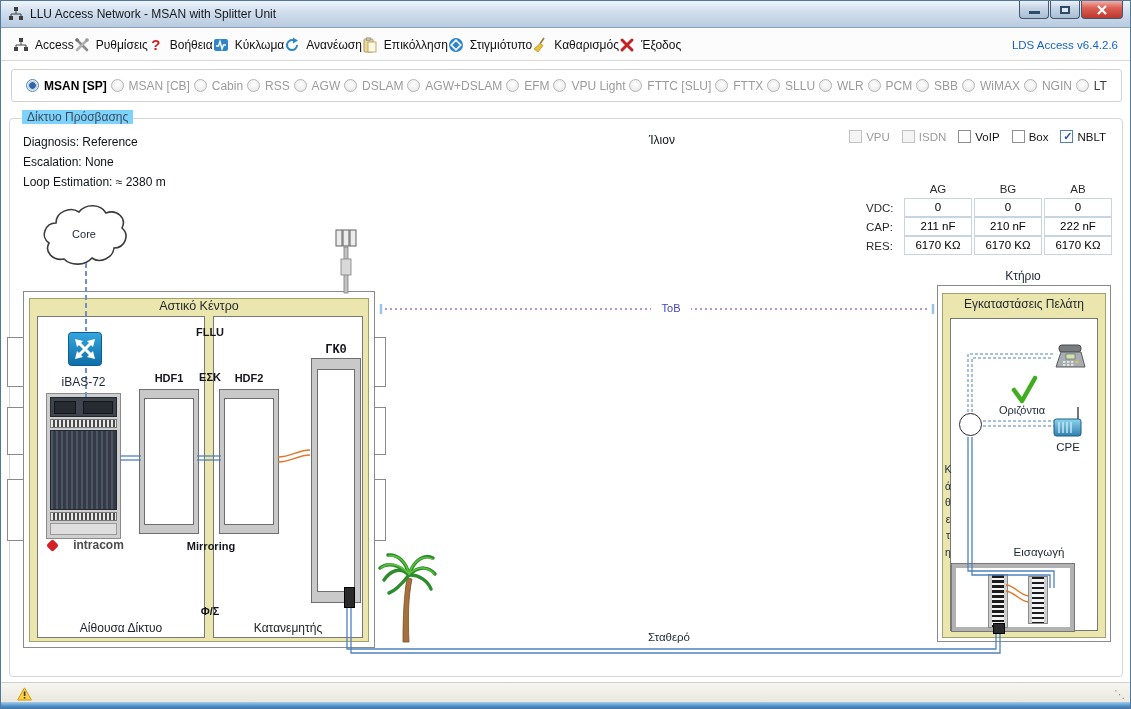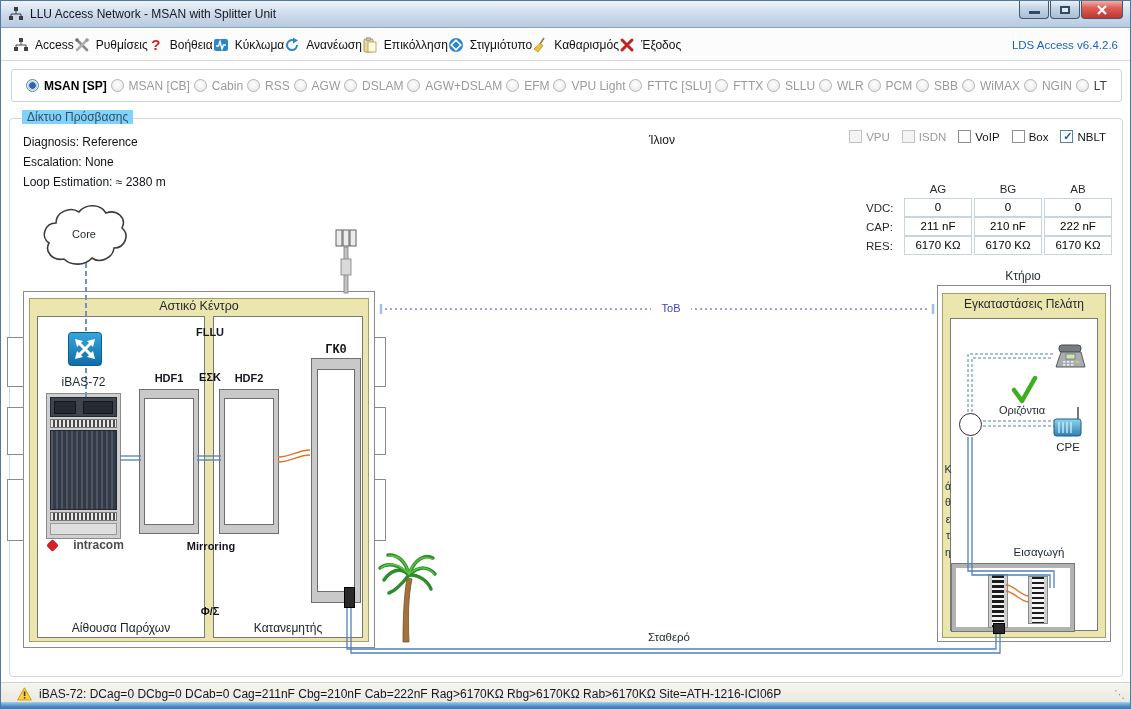--- a/index.html
+++ b/index.html
@@ -345,21 +345,21 @@
   <div class="btan" style="left:28px;top:297px;width:340px;height:344px;"></div>
   <div class="bbay" style="left:6px;top:336px;width:17px;height:50px;"></div>
   <div class="bbay" style="left:6px;top:406px;width:17px;height:48px;"></div>
   <div class="bbay" style="left:6px;top:478px;width:17px;height:62px;"></div>
   <div class="bbay" style="left:373px;top:336px;width:12px;height:50px;"></div>
   <div class="bbay" style="left:373px;top:406px;width:12px;height:48px;"></div>
   <div class="bbay" style="left:373px;top:478px;width:12px;height:62px;"></div>
   <div class="broom" style="left:36px;top:315px;width:168px;height:322px;"></div>
   <div class="broom" style="left:212px;top:315px;width:150px;height:322px;"></div>
   <div class="btitle" style="left:28px;top:298px;width:340px;">Αστικό Κέντρο</div>
-  <div class="roomlbl" style="left:36px;top:620px;width:168px;">Αίθουσα Παρόχων</div>
+  <div class="roomlbl" style="left:36px;top:620px;width:168px;">Αίθουσα Δίκτυο</div>
   <div class="roomlbl" style="left:212px;top:620px;width:150px;">Κατανεμητής</div>
 
   <div class="cab" style="left:138px;top:388px;width:60px;height:145px;">
       <i></i>
     </div>
   <div class="cab" style="left:218px;top:388px;width:60px;height:145px;">
       <i></i>
     </div>
   <div class="cab tall" style="left:310px;top:357px;width:50px;height:245px;">
       <i></i>
@@ -524,18 +524,17 @@
 τ
 η</div>
   <div class="L Lc" style="left:1002px;top:545px;width:72px;">Εισαγωγή</div>
 
   <div class="statusbar">
     <svg style="position:absolute;left:16px;top:4px;" width="15" height="14" viewBox="0 0 15 14">
       <polygon points="7.5,0.8 14.4,13 0.6,13" fill="#ffd23e" stroke="#d29c16"></polygon>
       <rect x="6.8" y="4.5" width="1.6" height="4.5" fill="#3a3a3a"></rect>
       <rect x="6.8" y="10" width="1.6" height="1.6" fill="#3a3a3a"></rect>
     </svg>
-    <span class="statusmsg">iBAS-72: DCag=0 DCbg=0 DCab=0 Cag=211nF Cbg=210nF Cab=222nF Rag&gt;6170KΩ Rbg&gt;6170KΩ Rab&gt;6170KΩ Site=ATH-1216-ICI06P</span>
     <span class="grip"></span>
   </div>
   <div class="bottomstrip"></div>
 
 </div>
 
 </body></html>

